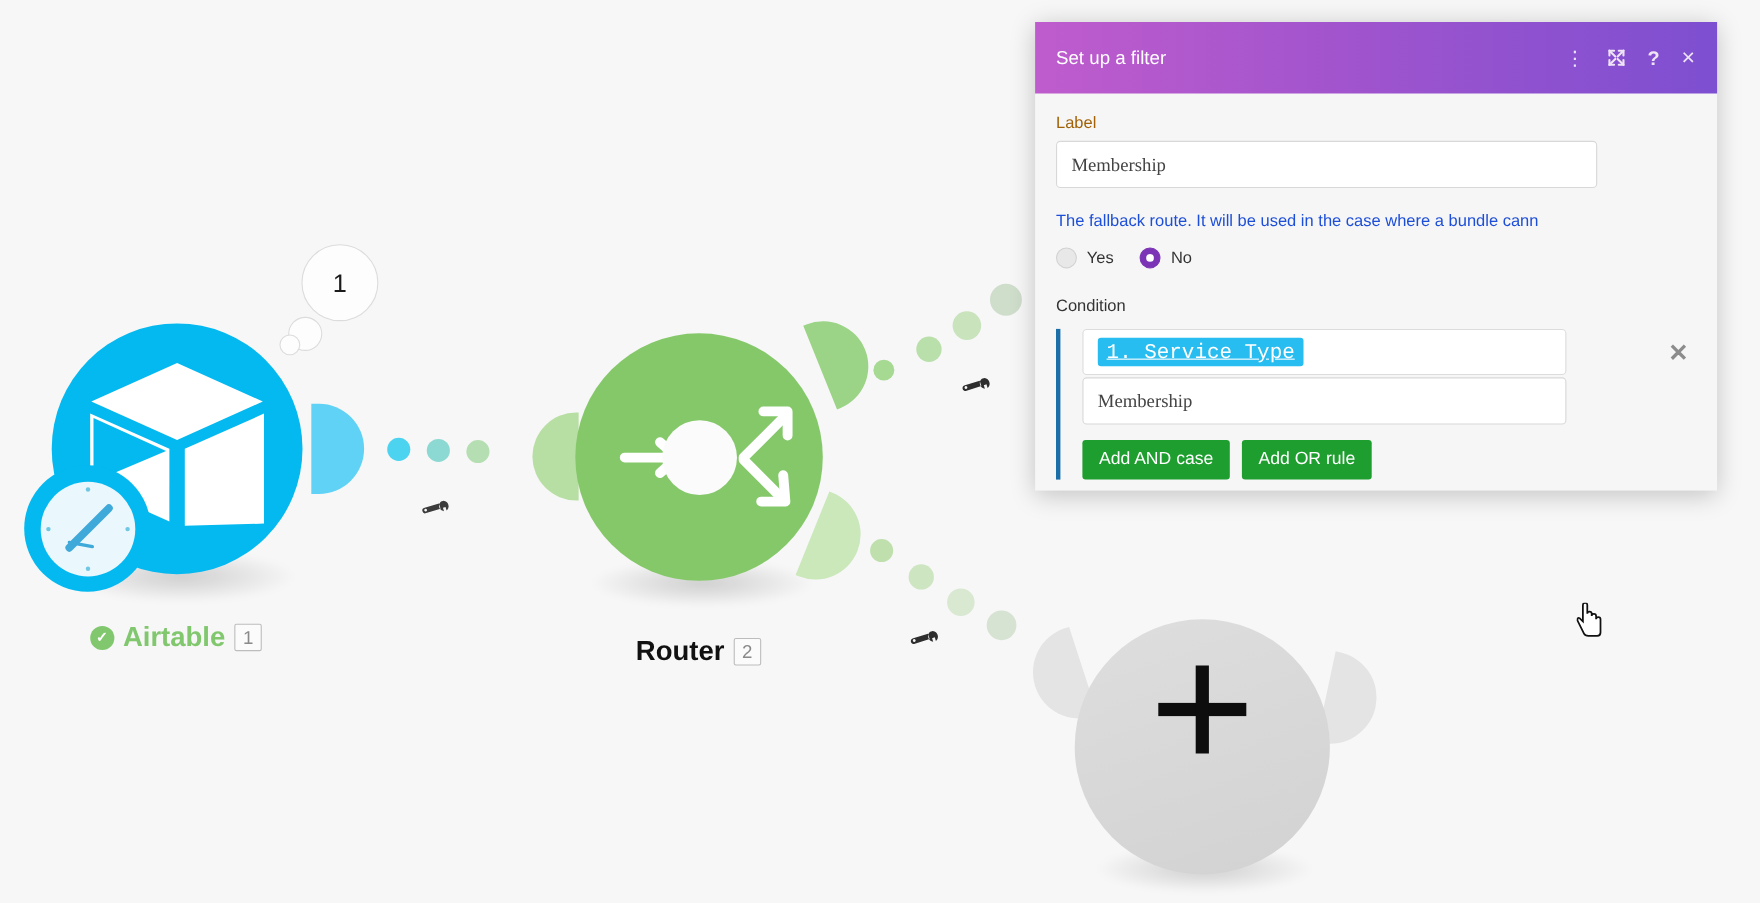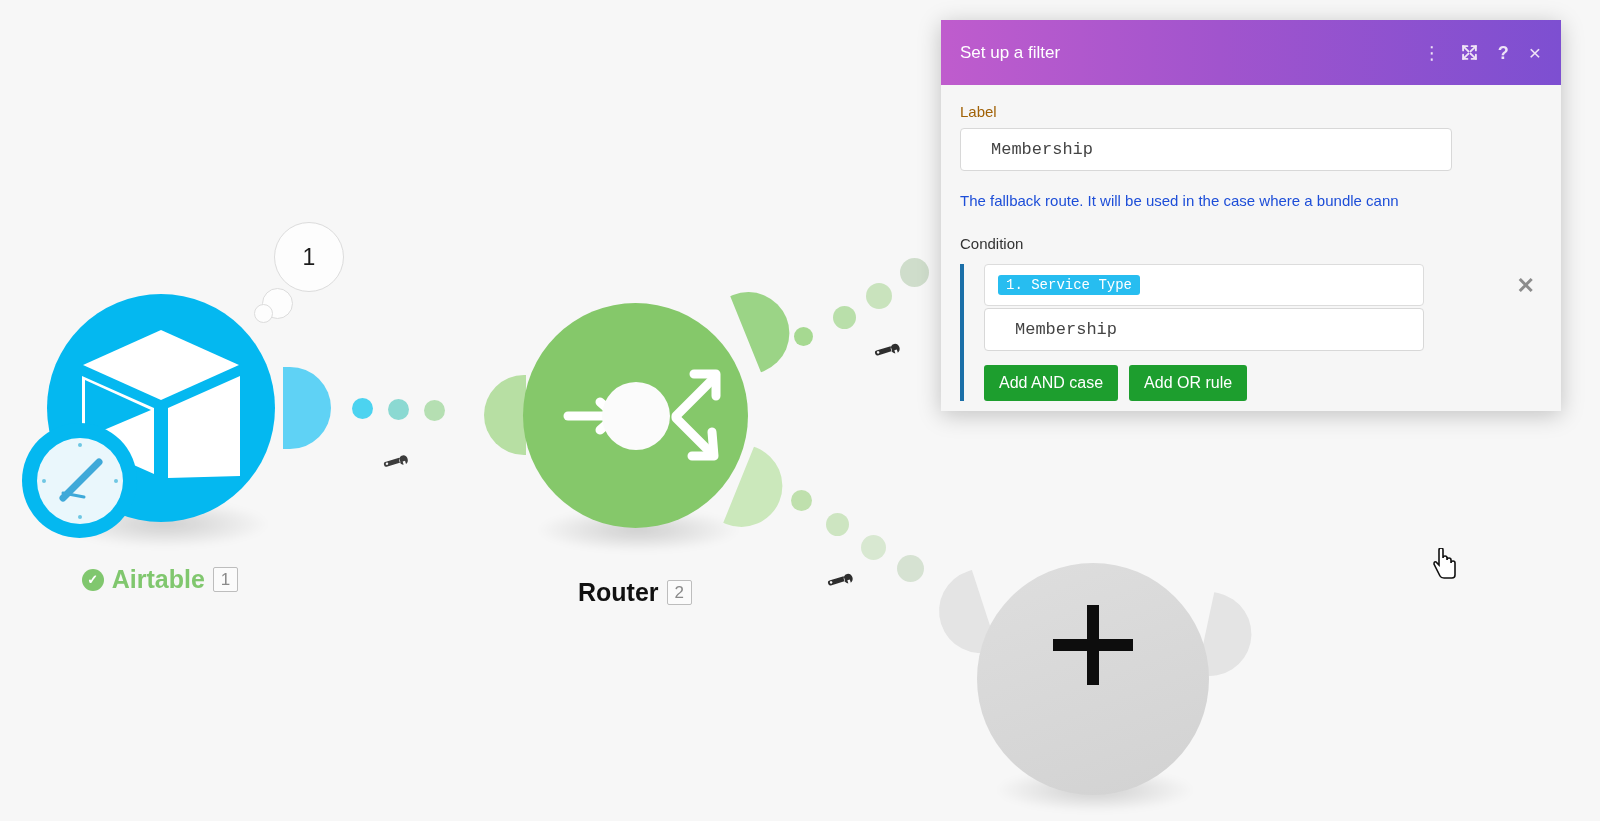--- a/index.html
+++ b/index.html
@@ -174,21 +174,21 @@
     color: #efe4f6; font-size: 18px; line-height: 1;
     cursor: pointer; display: flex; align-items: center;
   }
   #dialog-body { padding: 18px 26px 10px 19px; }
 
   .field-label { color: #a16207; font-size: 15px; margin-bottom: 8px; }
   .text-input {
     width: 492px; height: 43px;
     border: 1px solid #d8d8d8; border-radius: 4px;
     background: #fff; color: #444; font-size: 17px;
-    padding: 0 30px; font-family: Liberation Mono, monospace;
+    padding: 0 13px; font-family: Liberation Serif, serif;
   }
   .desc-text {
     margin: 21px 0 0 0; color: #1d4ed8; font-size: 15px;
     white-space: nowrap; overflow: hidden;
   }
   .radio-row { display: flex; align-items: center; gap: 24px; margin-top: 16px; }
   .radio-item { display: flex; align-items: center; gap: 9px; cursor: pointer; }
   .radio-dot {
     width: 19px; height: 19px; border-radius: 50%;
     background: #e8e8e8; border: 1px solid #d2d2d2;
@@ -212,22 +212,23 @@
   #condition-inner { flex: 1; }
   .cond-field {
     width: 440px; min-height: 42px;
     border: 1px solid #dcdcdc; border-radius: 4px;
     background: #fff; display: flex; align-items: center;
     padding: 0 13px;
   }
   .token {
     background: #27bdf0; color: #fff;
     font-family: "Liberation Mono", monospace;
-    font-size: 14px; padding: 2px 8px; border-radius: 3px;
+    font-size: 19px; padding: 2px 8px; border-radius: 3px;
     white-space: nowrap;
+    text-decoration: underline;
   }
   .cond-select {
     width: 440px; height: 38px; margin-top: 4px;
     display: flex; align-items: center; justify-content: space-between;
     color: #3b3b3b; font-size: 17px; cursor: pointer;
   }
   .caret { color: #555; font-size: 11px; }
   #cond-remove {
     color: #8c8c8c; font-size: 22px; cursor: pointer;
     margin: 9px 0 0 18px; font-weight: bold;
@@ -393,20 +394,30 @@
     </div>
   </div>
 
   <div id="dialog-body">
 
     <div class="field-label">Label</div>
     <input class="text-input" type="text" value="Membership" style="">
 
     <div class="desc-text">The fallback route. It will be used in the case where a bundle cann</div>
 
+    <div class="radio-row">
+      <div class="radio-item">
+        <span class="radio-dot"></span>
+        <span class="radio-text">Yes</span>
+      </div>
+      <div class="radio-item">
+        <span class="radio-dot on"></span>
+        <span class="radio-text">No</span>
+      </div>
+    </div>
 
     <div class="section-label">Condition</div>
 
     <div id="condition-block">
       <div id="condition-inner">
         <div class="cond-field">
           <span class="token">1. Service Type</span>
         </div>
         <input class="text-input" style="width: 440px; margin-top: 2px;" type="text" value="Membership">
         <div class="rule-buttons">

